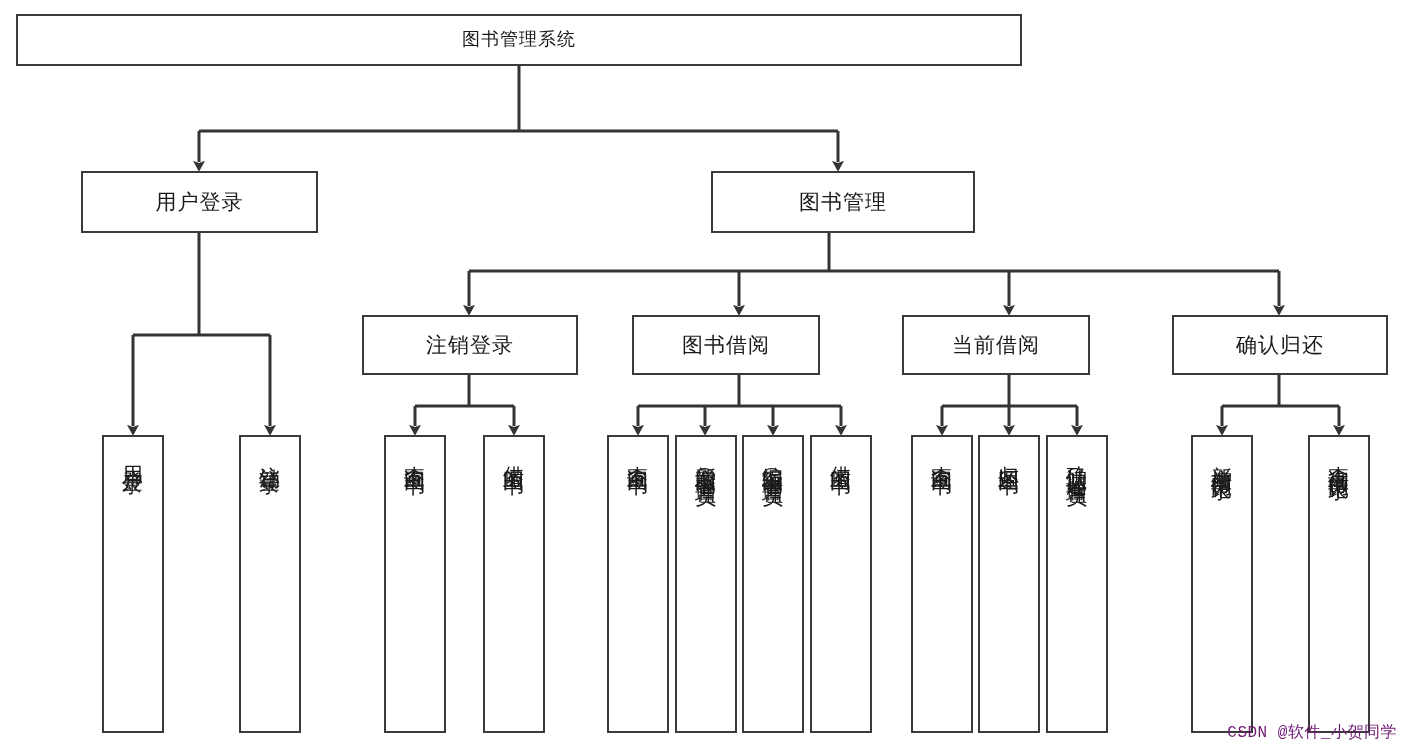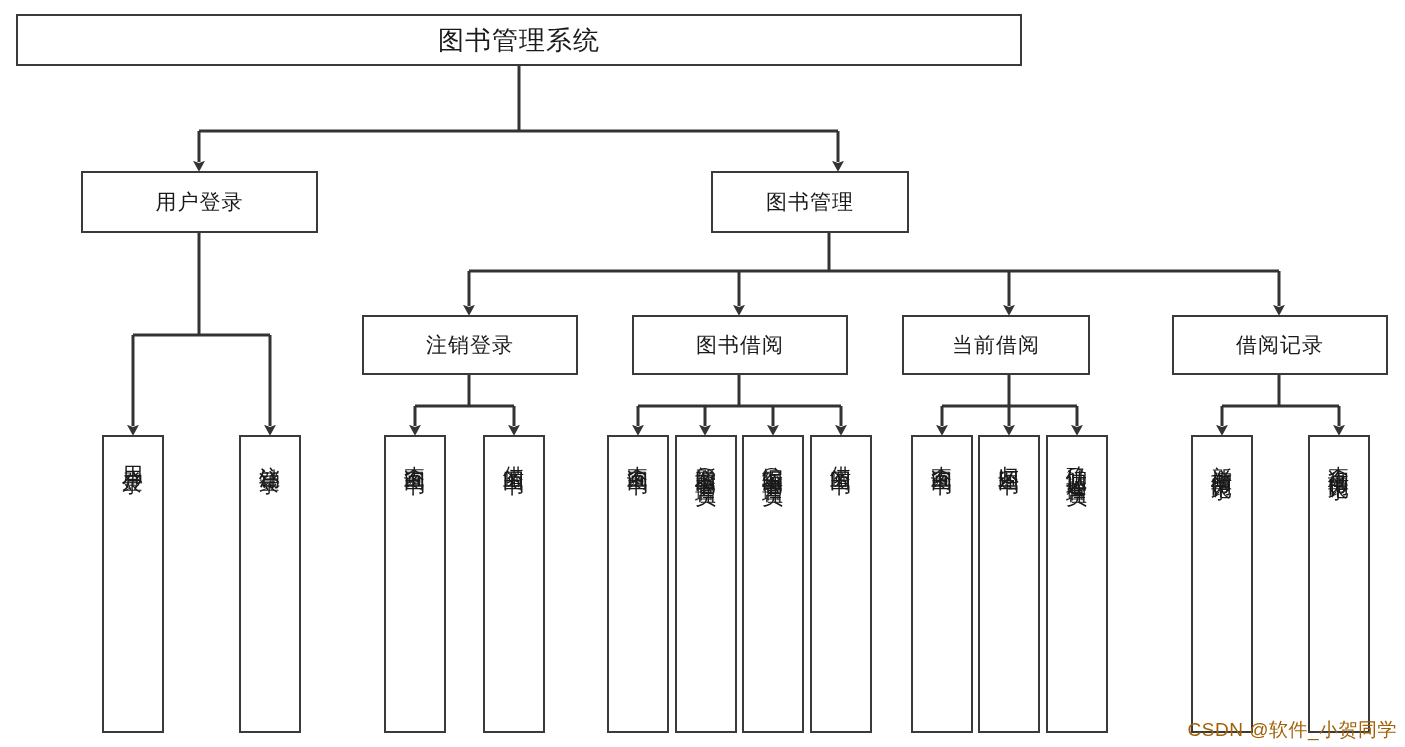--- a/index.html
+++ b/index.html
@@ -21,41 +21,42 @@
     color:#1a1a1a;
   }
   .node .lbl{
     display:block;
     text-align:center;
     line-height:1.18;
     white-space:nowrap;
   }
   
   .h-node .lbl{font-size:21px;letter-spacing:1px;}
-  .root .lbl{font-size:26px;letter-spacing:1px;}
+  .root .lbl{font-size:18px;letter-spacing:1px;}
 
   
   .v-node{align-items:flex-start;justify-content:center;padding-top:12px;}
   .v-node .lbl{
     writing-mode:vertical-rl;
     text-orientation:upright;
     font-size:21px;
     letter-spacing:3px;
     line-height:1;
     white-space:nowrap;
   }
 
   .watermark{
     position:absolute;
     right:8px;bottom:4px;
-    font-size:19px;
-    color:#a16207;
+    font-size:16px;
+    color:#701a75;
     letter-spacing:.5px;
     user-select:none;
     white-space:nowrap;
+    font-family:Liberation Mono, monospace;
   }
 </style>
 </head>
 <body>
 
 <div id="stage">
 
   <svg id="wires" viewBox="0 0 1405 747" width="1405" height="747" aria-hidden="true">
     <defs>
       <marker id="arrow" markerWidth="11" markerHeight="13" refX="1.2" refY="6.0" orient="auto" markerUnits="userSpaceOnUse">
@@ -106,35 +107,35 @@
     </g>
   </svg>
 
   <div class="node h-node root" style="left:16px;top:14px;width:1006px;height:52px;">
     <span class="lbl">图书管理系统</span>
   </div>
 
   <div class="node h-node" style="left:81px;top:171px;width:237px;height:62px;">
     <span class="lbl">用户登录</span>
   </div>
-  <div class="node h-node" style="left:711px;top:171px;width:198px;height:62px;">
+  <div class="node h-node" style="left:711px;top:171px;width:264px;height:62px;">
     <span class="lbl">图书管理</span>
   </div>
 
   <div class="node h-node" style="left:362px;top:315px;width:216px;height:60px;">
     <span class="lbl">注销登录</span>
   </div>
-  <div class="node h-node" style="left:632px;top:315px;width:216px;height:60px;">
+  <div class="node h-node" style="left:632px;top:315px;width:188px;height:60px;">
     <span class="lbl">图书借阅</span>
   </div>
   <div class="node h-node" style="left:902px;top:315px;width:188px;height:60px;">
     <span class="lbl">当前借阅</span>
   </div>
   <div class="node h-node" style="left:1172px;top:315px;width:216px;height:60px;">
-    <span class="lbl">借阅记录</span>
+    <span class="lbl">确认归还</span>
   </div>
 
   <div class="node v-node" style="left:102px;top:435px;width:62px;height:298px;">
     <span class="lbl">用户登录</span>
   </div>
   <div class="node v-node" style="left:239px;top:435px;width:62px;height:298px;">
     <span class="lbl">注销登录</span>
   </div>
 
   <div class="node v-node" style="left:384px;top:435px;width:62px;height:298px;">

